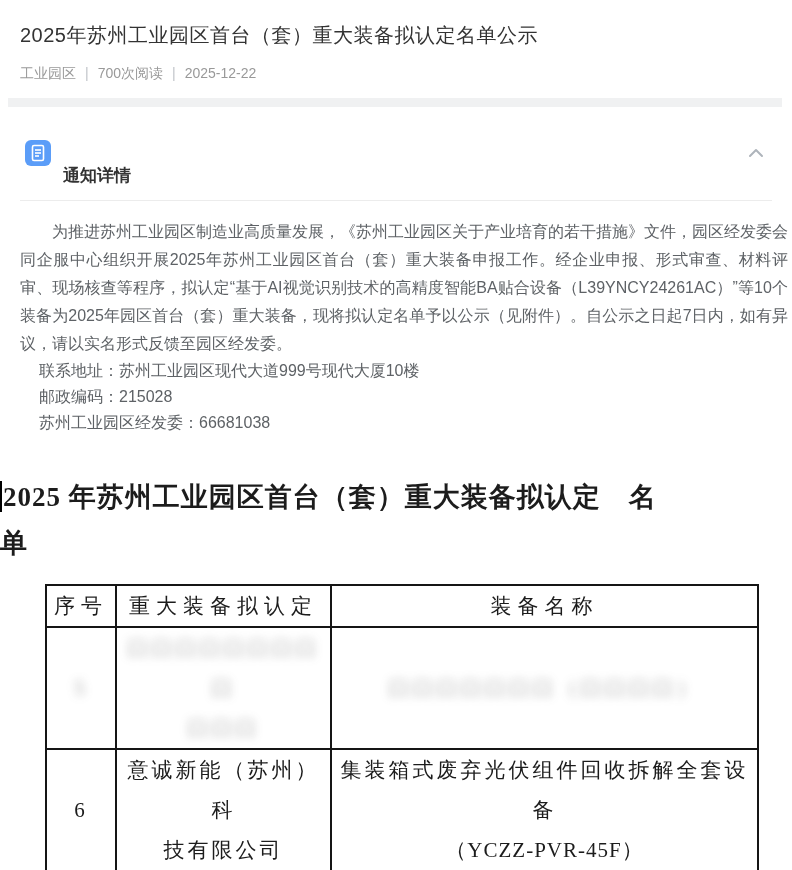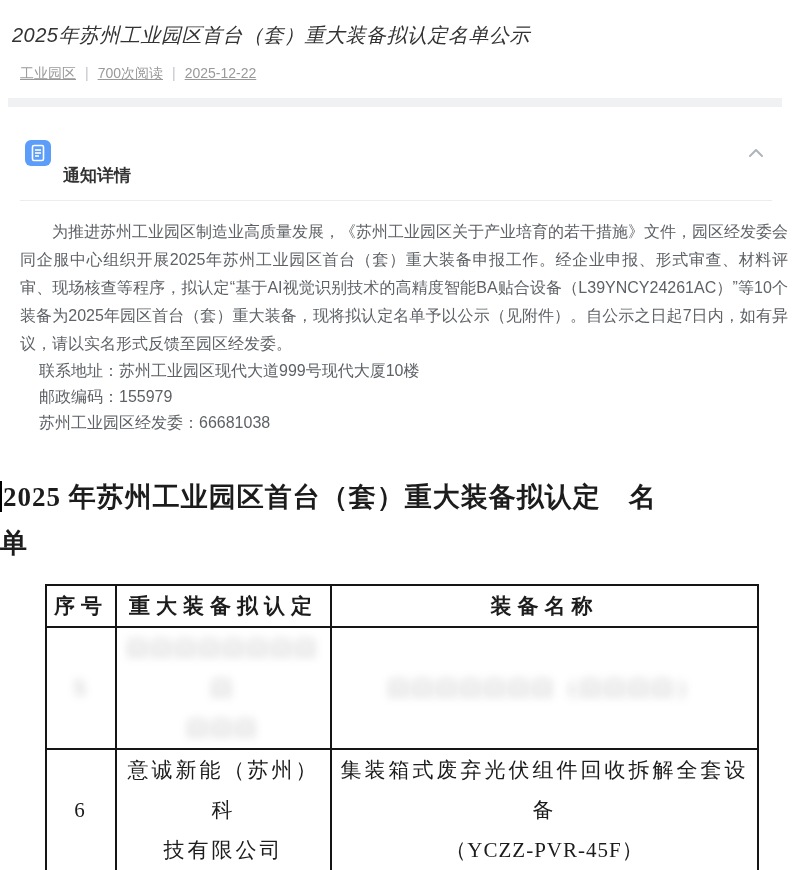--- a/index.html
+++ b/index.html
@@ -5,28 +5,27 @@
   * { margin: 0; padding: 0; box-sizing: border-box; }
   html, body { background: #ffffff; }
   body {
     width: 792px; height: 870px; overflow: hidden;
     font-family: "Liberation Sans", "DejaVu Sans", sans-serif;
     position: relative;
   }
 
   
   .page-title {
-    margin: 22px 20px 0 12px;
+    margin: 22px 20px 0 20px;
     font-size: 20px; font-weight: 400; color: #333;
     letter-spacing: 0.5px;
-    font-style: italic;
   }
   .meta {
     margin: 16px 20px 0 20px;
-    font-size: 14px; color: #999; text-decoration: underline;
+    font-size: 14px; color: #999;
   }
   .meta .sep { color: #c0c4c9; padding: 0 9px; }
 
   .strip {
     margin: 15px 10px 0 8px; height: 9px;
     background: #f0f1f2;
   }
 
   
   .section-bar {
@@ -71,21 +70,21 @@
     margin: 18px 0 0 45px; width: 712px;
     border-collapse: collapse; table-layout: fixed;
   }
   .doc-table th, .doc-table td {
     border: 2px solid #151515;
     text-align: center; vertical-align: middle;
     font-weight: 400; color: #1c1c1c;
     overflow: hidden;
   }
   .doc-table thead th {
-    height: 42px; font-size: 21px; letter-spacing: 6px; font-weight: bold;
+    height: 42px; font-size: 21px; letter-spacing: 6px;
   }
   .doc-table td { font-size: 21px; letter-spacing: 3px; }
   .row-a td { height: 78px; }
   .row-b td { height: 84px; }
   .row-c td { height: 74px; }
   .cl { line-height: 40px; }
   .latin { letter-spacing: 1px; }
   .redacted { filter: blur(5px); opacity: 0.55; color: #555; }
 </style>
 </head>
@@ -114,21 +113,21 @@
     </svg>
   </span>
 </div>
 
 <div class="divider"></div>
 
 <div class="body-text">
   <p class="lead">为推进苏州工业园区制造业高质量发展，《苏州工业园区关于产业培育的若干措施》文件，园区经发委会同企服中心组织开展2025年苏州工业园区首台（套）重大装备申报工作。经企业申报、形式审查、材料评审、现场核查等程序，拟认定“基于AI视觉识别技术的高精度智能BA贴合设备（L39YNCY24261AC）”等10个装备为2025年园区首台（套）重大装备，现将拟认定名单予以公示（见附件）。自公示之日起7日内，如有异议，请以实名形式反馈至园区经发委。</p>
   <div class="contact">
     <div>联系地址：苏州工业园区现代大道999号现代大厦10楼</div>
-    <div>邮政编码：155979</div>
+    <div>邮政编码：215028</div>
     <div>苏州工业园区经发委：66681038</div>
   </div>
 </div>
 
 <div class="doc">
   <div class="doc-title">
     <div><span class="cursor"></span><span>2025 年苏州工业园区首台（套）重大装备拟认定　名</span></div>
     <div>单</div>
   </div>
 

